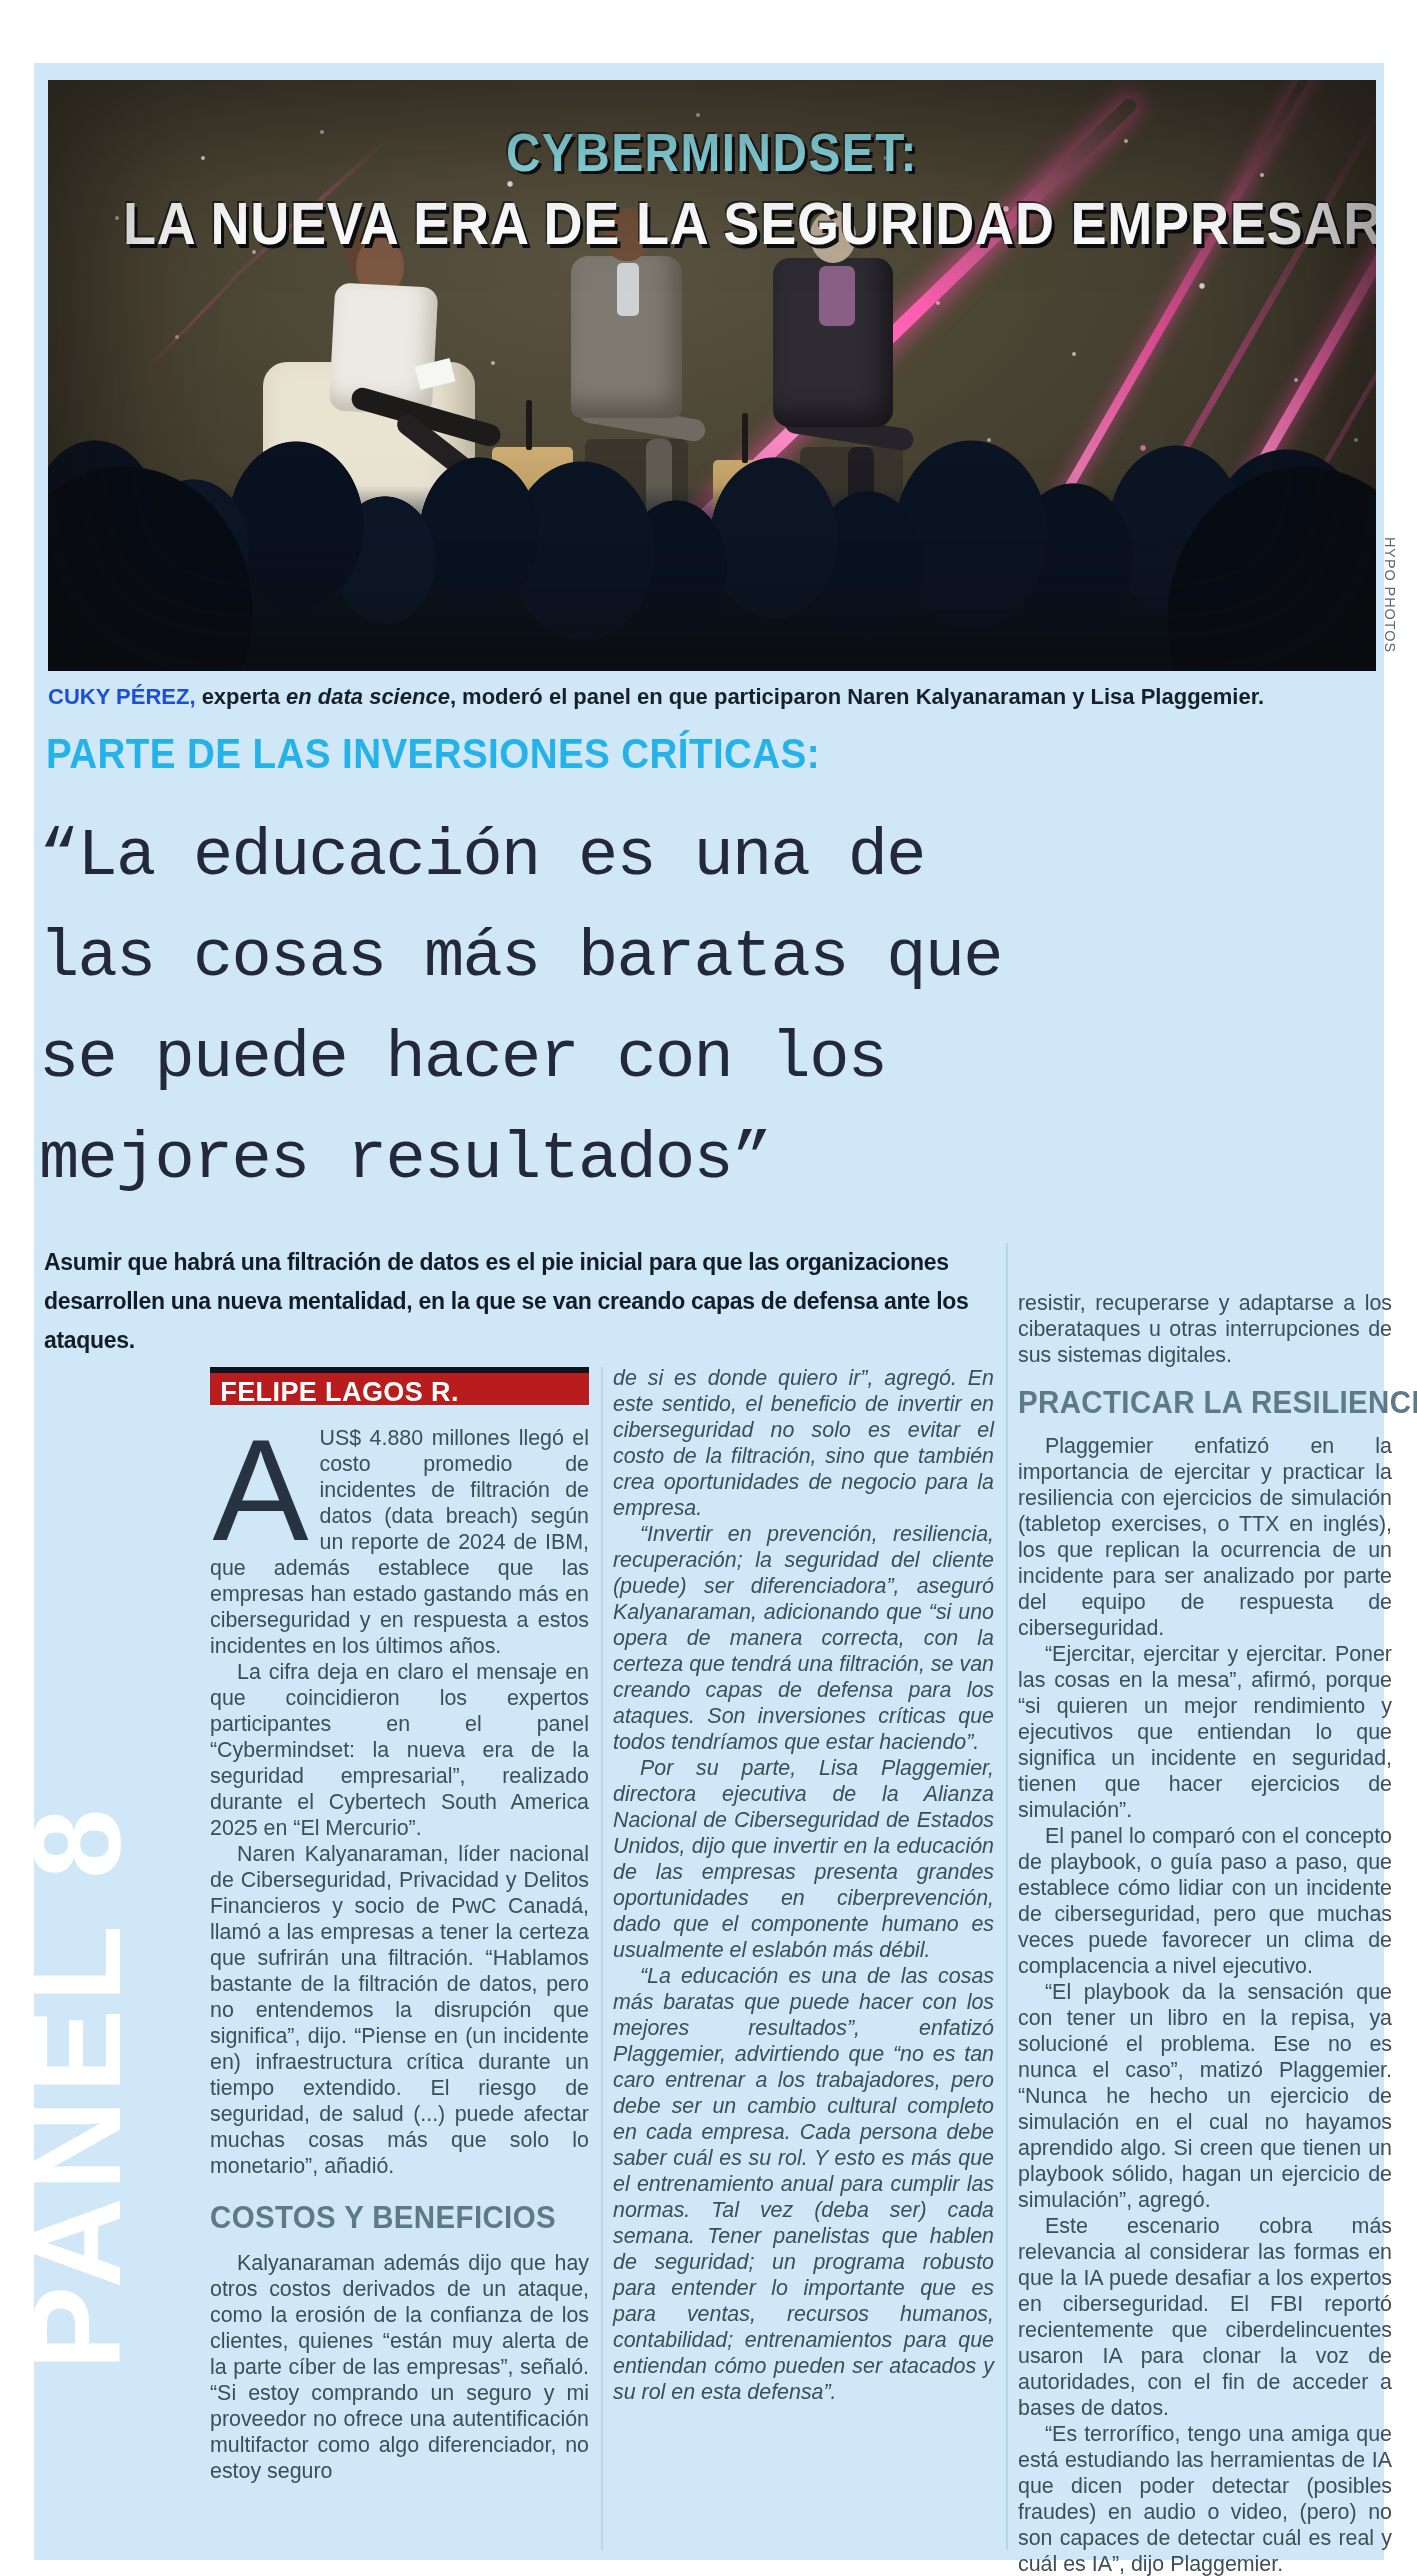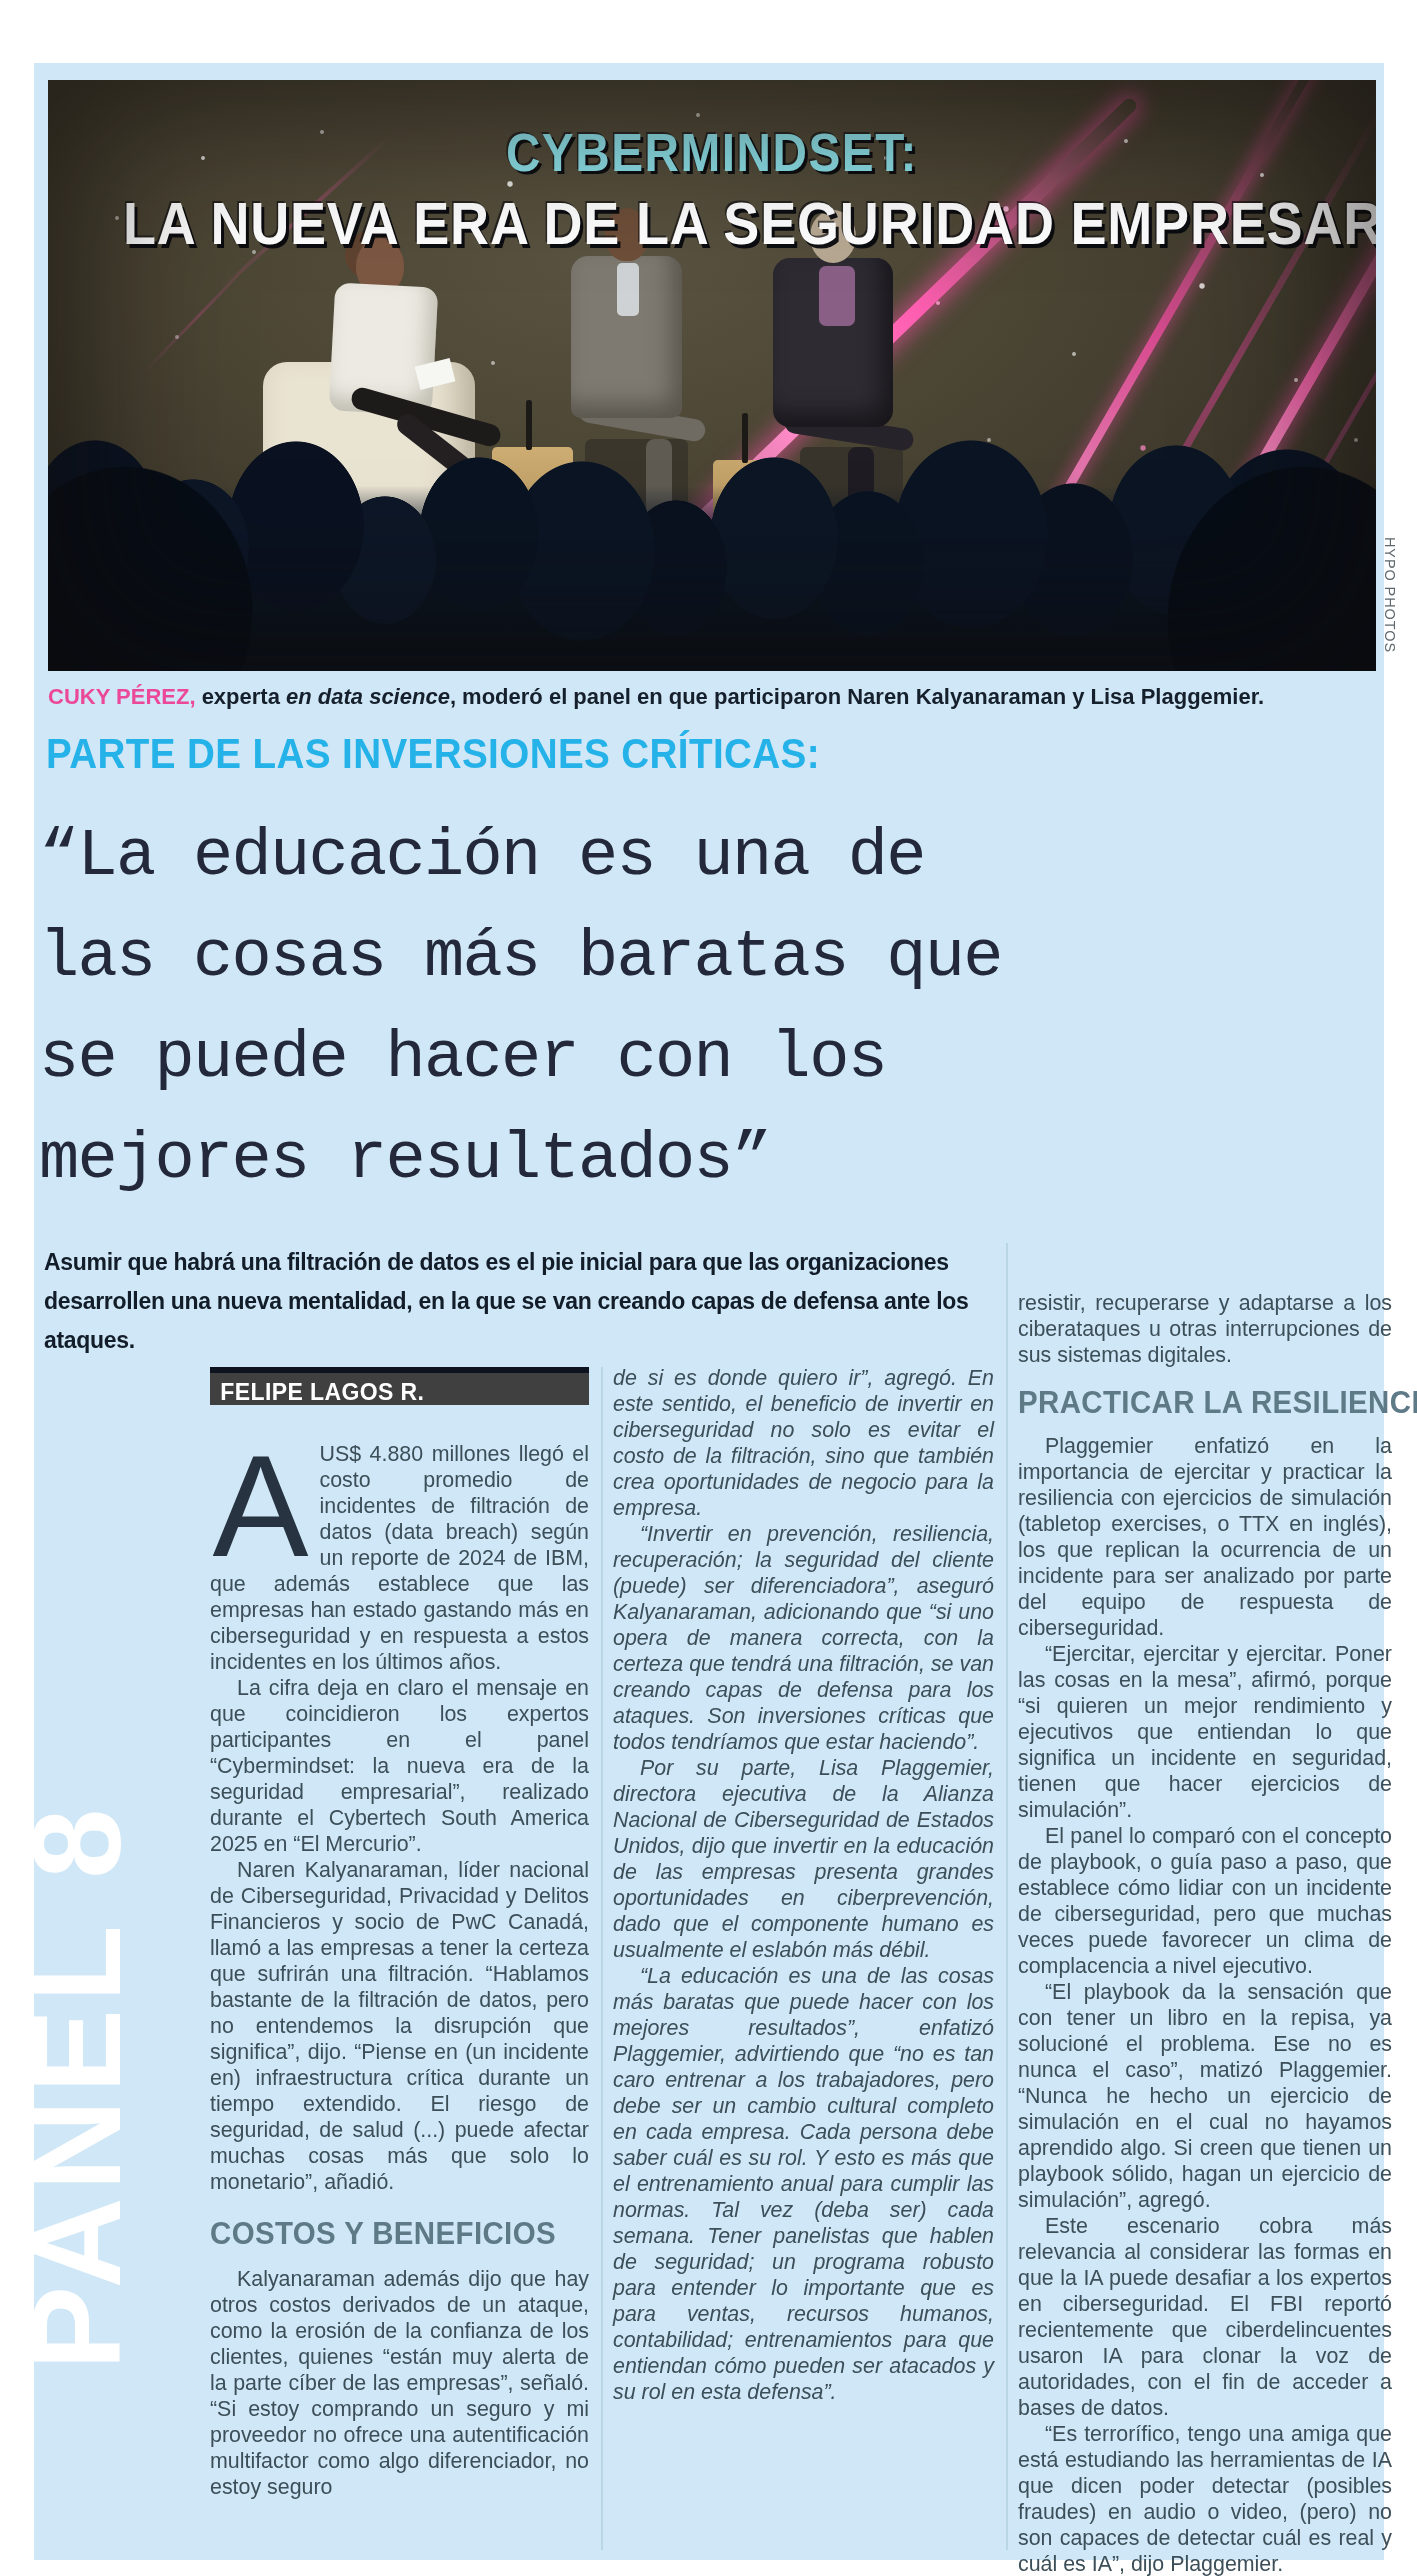--- a/index.html
+++ b/index.html
@@ -103,40 +103,40 @@
   .kicker{margin-top:13.7px;font-size:53px;font-weight:bold;color:#8fe4ec;letter-spacing:1.7px;
     text-shadow:3.4px 3.4px 0 rgba(8,9,14,.92), -1.7px -1.7px 0 rgba(8,9,14,.55);}
   .kicker span, .main-headline span{display:inline-block;transform:scaleX(.9);white-space:nowrap;}
   .main-headline{margin-top:6.8px;font-size:60px;font-weight:bold;color:#ffffff;letter-spacing:0.9px;
     text-shadow:3.4px 4.3px 0 rgba(8,9,14,.95), -1.7px -1.7px 0 rgba(8,9,14,.6);}
   .photo-credit{position:absolute;left:1398px;top:537px;width:137px;transform:rotate(90deg);
     transform-origin:left top;font-size:14.5px;color:#5d676d;letter-spacing:0.9px;white-space:nowrap;}
 
   
   .caption{position:absolute;left:48px;top:684px;width:1299px;font-size:22px;font-weight:bold;color:#16202c;}
-  .caption .cap-author{color:#ec4899;}
+  .caption .cap-author{color:#1d4ed8;}
   .caption .cap-italic{font-style:italic;}
   .section-label{position:absolute;left:46px;top:730px;font-size:42px;font-weight:bold;color:#25b2e8;
     letter-spacing:0.4px;transform:scaleX(.92);transform-origin:left;white-space:nowrap;}
   .quote-headline{position:absolute;left:39px;top:806px;color:#23283a;
     font-family:Liberation Mono, monospace;font-weight:200;font-size:67px;line-height:101px;letter-spacing:-1.7px;}
   .quote-headline div{white-space:nowrap;}
   .lede{position:absolute;left:44px;top:1243px;width:957px;font-size:23px;line-height:39px;
     font-weight:bold;color:#121d29;letter-spacing:-0.3px;}
 
   
   .col{position:absolute;font-size:21.4px;line-height:26px;color:#3c4e58;text-align:justify;}
   .col p{margin:0;text-indent:27px;}
   .col p.noindent{text-indent:0;}
   .col-1{left:210px;top:1367px;width:379px;height:1196px;}
   .col-2{left:613px;top:1365px;width:381px;height:1192px;font-style:italic;}
   .col-3{left:1018px;top:1290px;width:374px;height:1316px;}
-  .byline-bar{width:100%;height:38px;line-height:38px;background:#404040;border-top:6.8px solid #0d1420;
-    color:#fff;font-size:23px;font-weight:bold;letter-spacing:0.4px;padding-left:10.3px;box-sizing:border-box;
-    margin-bottom:36px;text-align:left;}
+  .byline-bar{width:100%;height:38px;line-height:38px;background:#b91c1c;border-top:6.8px solid #0d1420;
+    color:#fff;font-size:27px;font-weight:bold;letter-spacing:0.4px;padding-left:10.3px;box-sizing:border-box;
+    margin-bottom:20px;text-align:left;}
   .drop-cap{float:left;width:101px;font-size:144px;line-height:118px;margin:6.8px 8.5px 0 0;
     color:#273341;text-align:center;}
   .subhead{font-size:31px;font-weight:bold;color:#5e7a87;letter-spacing:0.4px;margin:26px 0 19px 0;
     transform:scaleX(.95);transform-origin:left;text-align:left;text-indent:0;white-space:nowrap;}
   .col-3 .subhead{margin:22px 0 17px 0;}
   .col-rule{position:absolute;width:1.7px;background:#b9d6e7;}
   .rule-1{left:601px;top:1367px;height:1183px;}
   .rule-2{left:1006px;top:1243px;height:1307px;}
 
   

